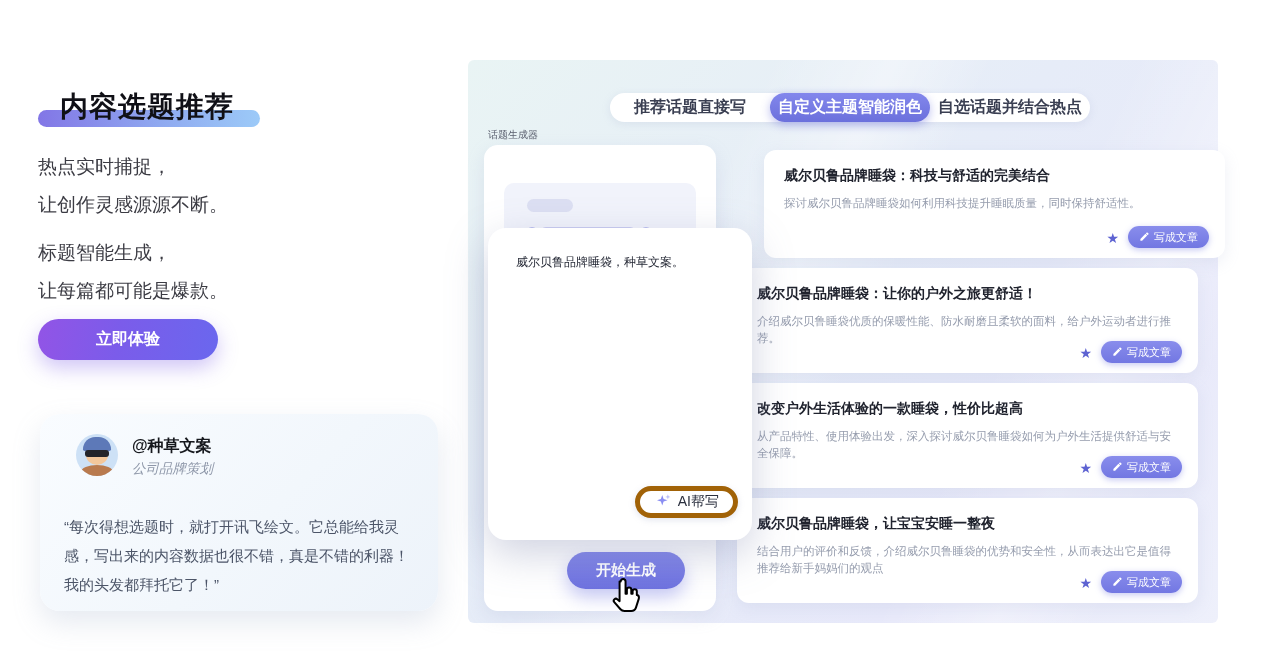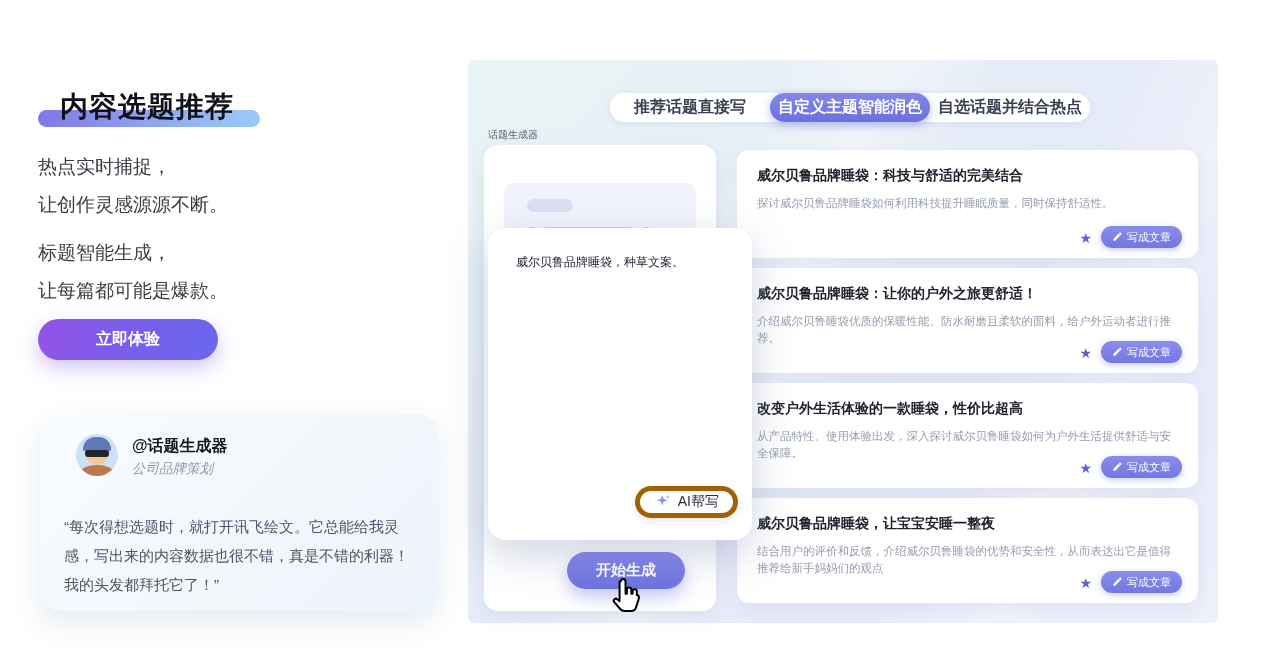--- a/index.html
+++ b/index.html
@@ -67,21 +67,21 @@
     display:flex; align-items:center; gap:6px; font-size:14px; color:#2a2f3e; cursor:pointer; }
 
   .generate-button { position:absolute; left:99px; top:492px; width:118px; height:37px; border-radius:19px;
     background:linear-gradient(180deg,#8185ea 0%,#6e72df 100%); color:#fff; font-size:15px; font-weight:600;
     display:flex; align-items:center; justify-content:center; box-shadow:0 8px 18px rgba(110,115,225,.4);
     z-index:4; cursor:pointer; }
   .cursor-hand { position:absolute; left:138px; top:516px; z-index:10; pointer-events:none; }
 
   .topic-card { position:absolute; left:269px; width:461px; background:#fff; border-radius:12px;
     box-shadow:0 5px 16px rgba(150,160,200,.16); z-index:2; }
-  .tc-1 { top:90px;  height:108px; }
+  .tc-1 { top:90px;  height:108px;margin-left:27px; }
   .tc-2 { top:208px; height:105px; }
   .tc-3 { top:323px; height:105px; }
   .tc-4 { top:438px; height:105px; }
   .tc-title { position:absolute; left:20px; top:17px; right:20px; font-size:14px; font-weight:700; color:#20232e; }
   .tc-desc { position:absolute; left:20px; top:45px; right:18px; font-size:11.5px; color:#959cad; line-height:17px; }
   .tc-star { position:absolute; right:106px; bottom:13px; font-size:14px; color:#5e63d2; cursor:pointer; line-height:1; }
   .tc-action { position:absolute; right:16px; bottom:10px; height:22px; padding:0 11px; border-radius:11px;
     background:linear-gradient(180deg,#898dec 0%,#7277e2 100%); color:#fff; font-size:11px;
     display:flex; align-items:center; gap:4px; cursor:pointer; box-shadow:0 2px 6px rgba(114,119,226,.4); }
 </style>
@@ -106,21 +106,21 @@
 
   <div class="cta-button">立即体验</div>
 
   <div class="testimonial">
     <div class="avatar">
       <div class="face"></div>
       <div class="hat"></div>
       <div class="shades"></div>
       <div class="jacket"></div>
     </div>
-    <div class="t-handle">@话题生成器</div>
+    <div class="t-handle">@种草文案</div>
     <div class="t-role">公司品牌策划</div>
     <div class="t-quote">“每次得想选题时，就打开讯飞绘文。它总能给我灵感，写出来的内容数据也很不错，真是不错的利器！我的头发都拜托它了！”</div>
   </div>
 
   <div class="panel">
 
     <div class="tab-bar">
       <div class="tab">推荐话题直接写</div>
       <div class="tab active">自定义主题智能润色</div>
       <div class="tab">自选话题并结合热点</div>

